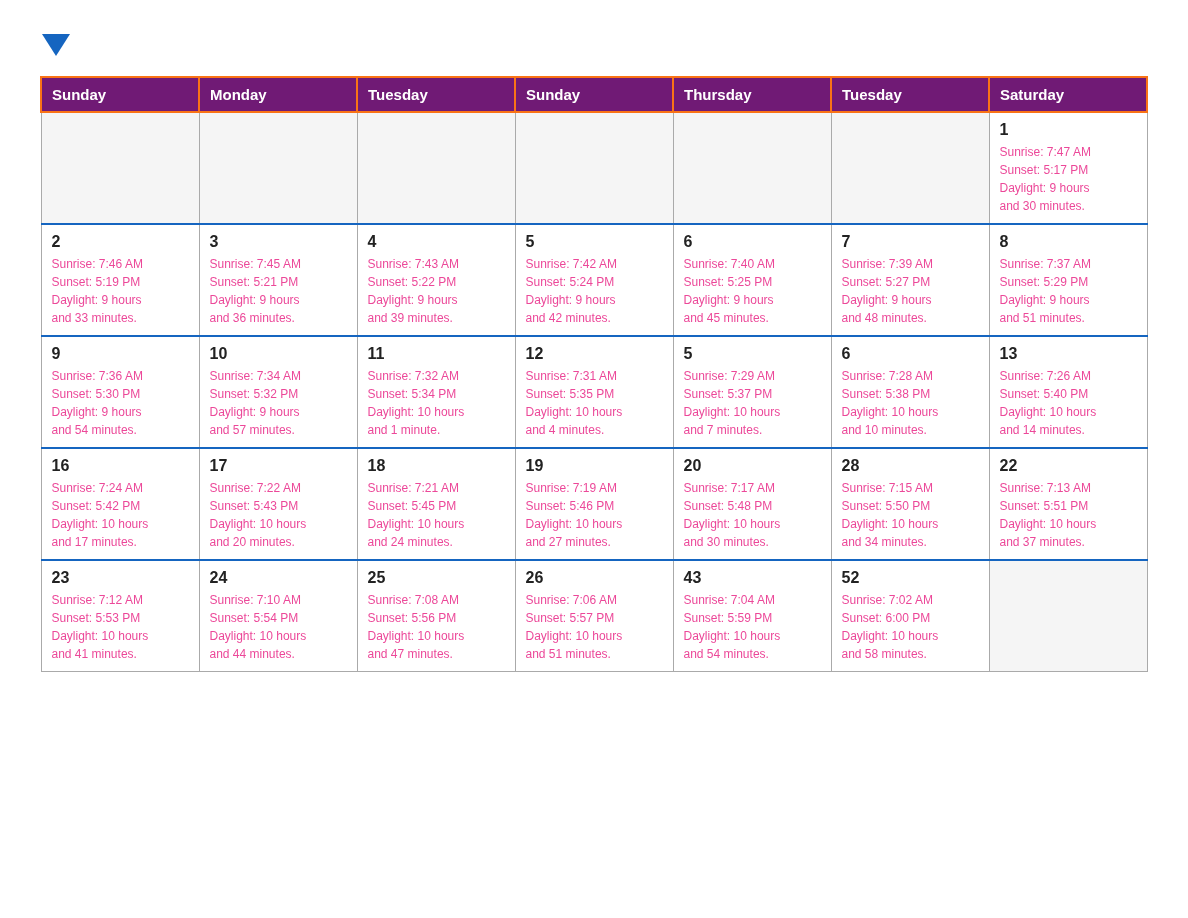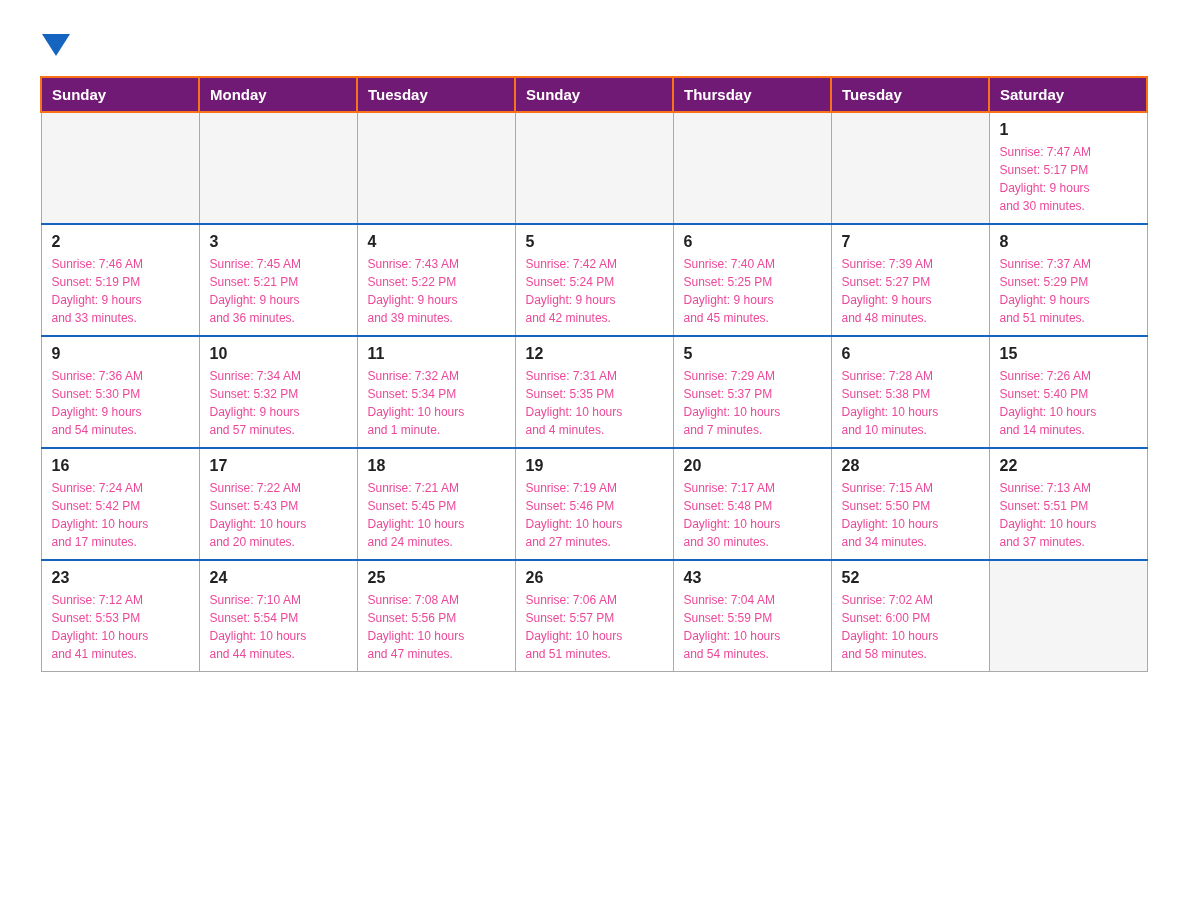--- a/index.html
+++ b/index.html
@@ -196,21 +196,21 @@
         </td>
         <td>
           <span class="day-number">5</span>
           <div class="day-info">Sunrise: 7:29 AM<br>Sunset: 5:37 PM<br>Daylight: 10 hours<br>and 7 minutes.</div>
         </td>
         <td>
           <span class="day-number">6</span>
           <div class="day-info">Sunrise: 7:28 AM<br>Sunset: 5:38 PM<br>Daylight: 10 hours<br>and 10 minutes.</div>
         </td>
         <td>
-          <span class="day-number">15</span>
+          <span class="day-number">13</span>
           <div class="day-info">Sunrise: 7:26 AM<br>Sunset: 5:40 PM<br>Daylight: 10 hours<br>and 14 minutes.</div>
         </td>
       </tr>
       <tr class="week-row">
         <td>
           <span class="day-number">16</span>
           <div class="day-info">Sunrise: 7:24 AM<br>Sunset: 5:42 PM<br>Daylight: 10 hours<br>and 17 minutes.</div>
         </td>
         <td>
           <span class="day-number">17</span>

